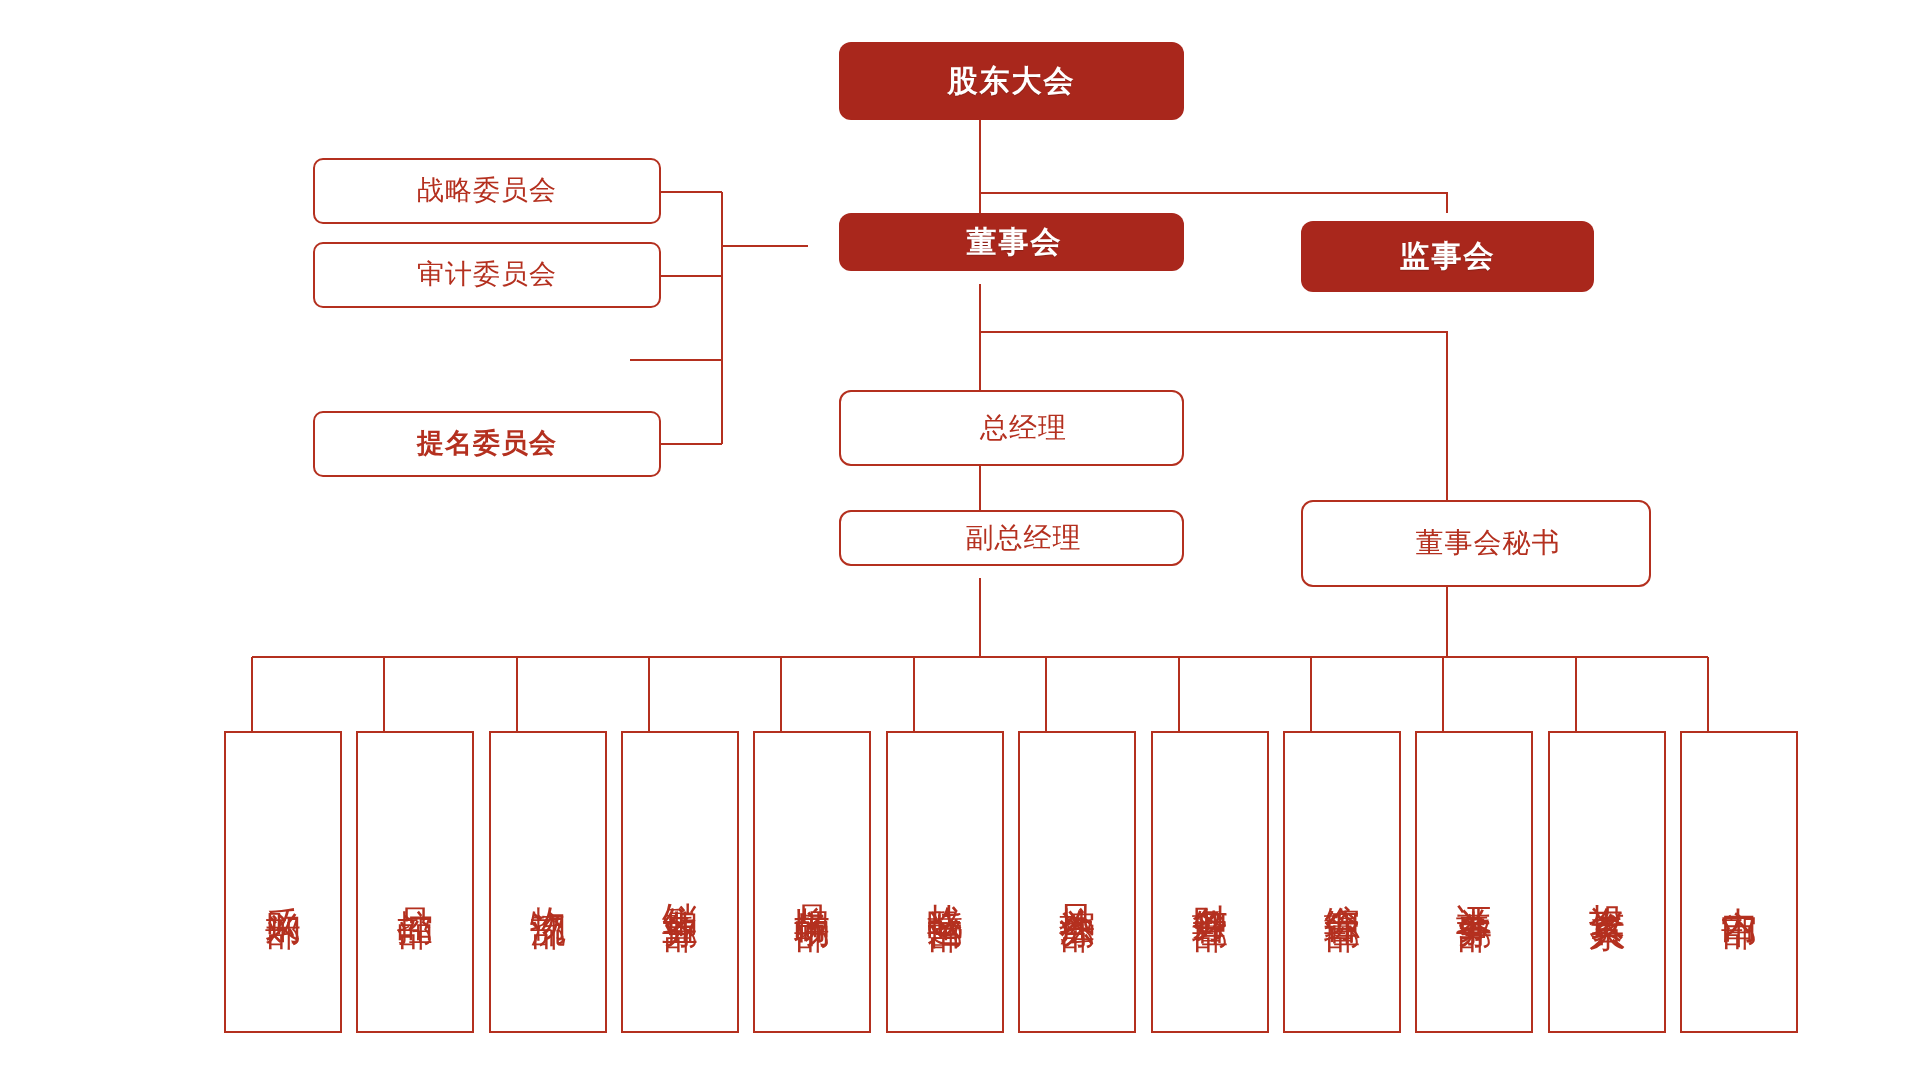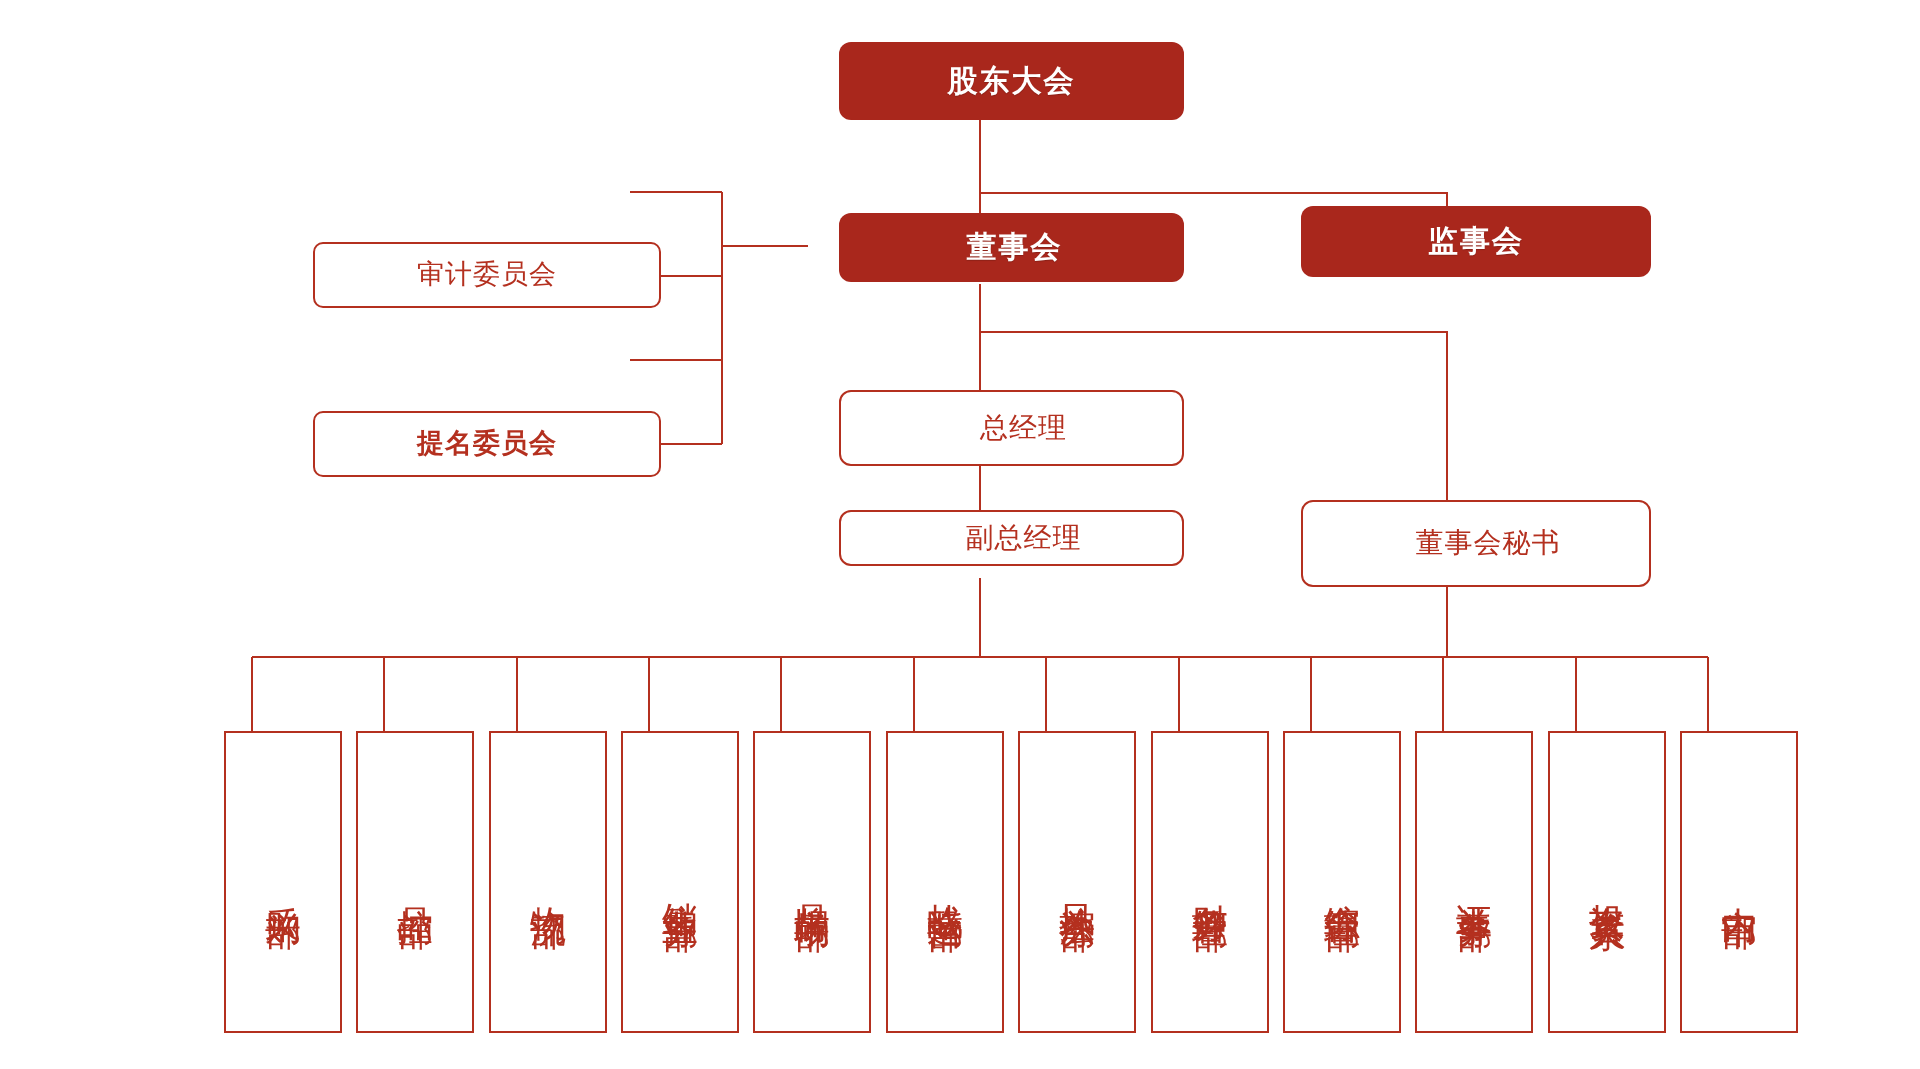--- a/index.html
+++ b/index.html
@@ -129,28 +129,31 @@
       <path d="M 1443 657 L 1443 731"></path>
       <path d="M 1576 657 L 1576 731"></path>
       <path d="M 1708 657 L 1708 731"></path>
     </g>
   </svg>
 
   <div class="node filled" style="left:808px; top:42px; width:345px; height:78px;">
     <span>股东大会</span>
   </div>
 
-  <div class="node filled" style="left:808px; top:213px; width:345px; height:69px;padding-left:6px;">
+  <div class="node filled" style="left:808px; top:213px; width:345px; height:58px;padding-left:6px;">
     <span>董事会</span>
   </div>
 
-  <div class="node filled" style="left:1270px; top:206px; width:350px; height:71px;text-align:center;">
+  <div class="node filled" style="left:1270px; top:221px; width:293px; height:71px;text-align:center;">
     <span>监事会</span>
   </div>
 
+  <div class="node committee" style="left:282px; top:158px; width:348px; height:66px;">
+    <span>战略委员会</span>
+  </div>
 
   <div class="node committee" style="left:282px; top:242px; width:348px; height:66px;">
     <span>审计委员会</span>
   </div>
 
 
   <div class="node committee" style="left:282px; top:411px; width:348px; height:66px;font-weight:bold;">
     <span>提名委员会</span>
   </div>
 

